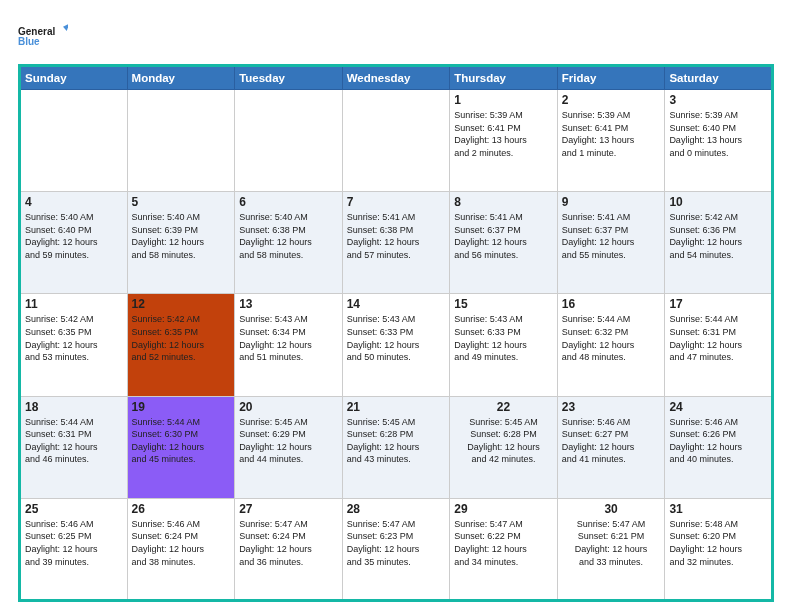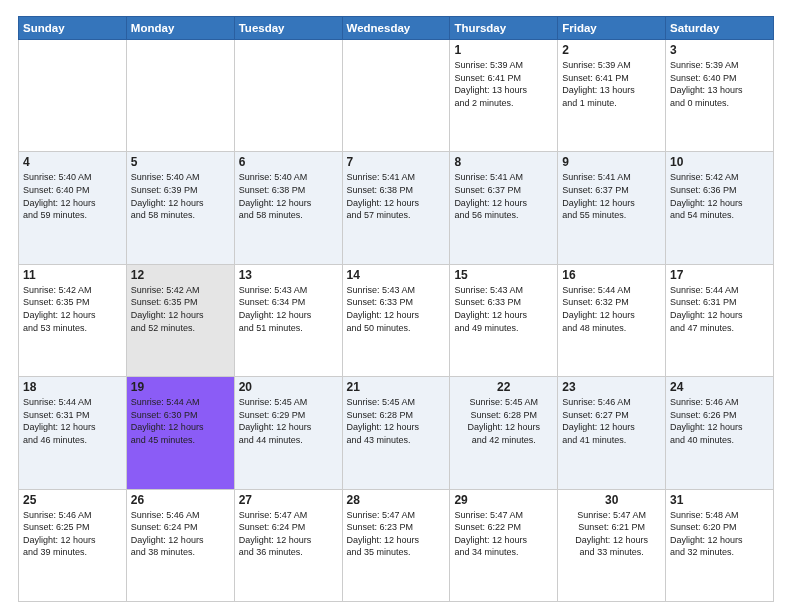--- a/index.html
+++ b/index.html
@@ -36,21 +36,21 @@
       font-weight: 300;
       color: #222;
       line-height: 1.1;
     }
     .subtitle {
       font-size: 14px;
       color: #555;
     }
     .calendar {
       flex: 1;
-      border: 1px solid #14b8a6;
+      border: 3px solid #14b8a6;
       border-collapse: collapse;
       width: 100%;
       table-layout: fixed;
     }
     .calendar th {
       background: #3575bb;
       color: #fff;
       font-size: 11.5px;
       font-weight: bold;
       padding: 5px 4px;
@@ -86,20 +86,33 @@
       line-height: 1.4;
     }
     .empty-cell {
       background: #fff !important;
     }
   </style>
 </head>
 <body>
 
 <div class="page">
+  <div class="header">
+    <div class="logo">
+  <svg width="50" height="40" viewBox="0 0 80 40">
+    <text x="0" y="18" font-size="16" font-weight="bold" fill="#222" font-family="Arial">General</text>
+    <text x="0" y="35" font-size="16" font-weight="bold" fill="#4a90d9" font-family="Arial">Blue</text>
+    <polygon points="72,5 82,0 78,12" fill="#4a90d9"></polygon>
+  </svg>
+</div>
+    <div class="title-block">
+      <div class="main-title"></div>
+      <div class="subtitle"></div>
+    </div>
+  </div>
 
   <table class="calendar">
     <thead>
       <tr>
       <th>Sunday</th>
           <th>Monday</th>
           <th>Tuesday</th>
           <th>Wednesday</th>
           <th>Thursday</th>
           <th>Friday</th>
@@ -186,21 +199,21 @@
           </td>
         </tr>
         <tr>
           <td style="background: rgb(255, 255, 255);">
             <span class="day-num">11</span>
             <div class="day-detail" style="white-space: pre-line;">Sunrise: 5:42 AM
 Sunset: 6:35 PM
 Daylight: 12 hours
 and 53 minutes.</div>
           </td>
-          <td style="background: #e5e5e5; margin-top: 17px;">
+          <td style="background: #c2410c; margin-top: 17px;">
             <span class="day-num">12</span>
             <div class="day-detail" style="white-space: pre-line;">Sunrise: 5:42 AM
 Sunset: 6:35 PM
 Daylight: 12 hours
 and 52 minutes.</div>
           </td>
           <td style="background: rgb(255, 255, 255);">
             <span class="day-num">13</span>
             <div class="day-detail" style="white-space: pre-line;">Sunrise: 5:43 AM
 Sunset: 6:34 PM

